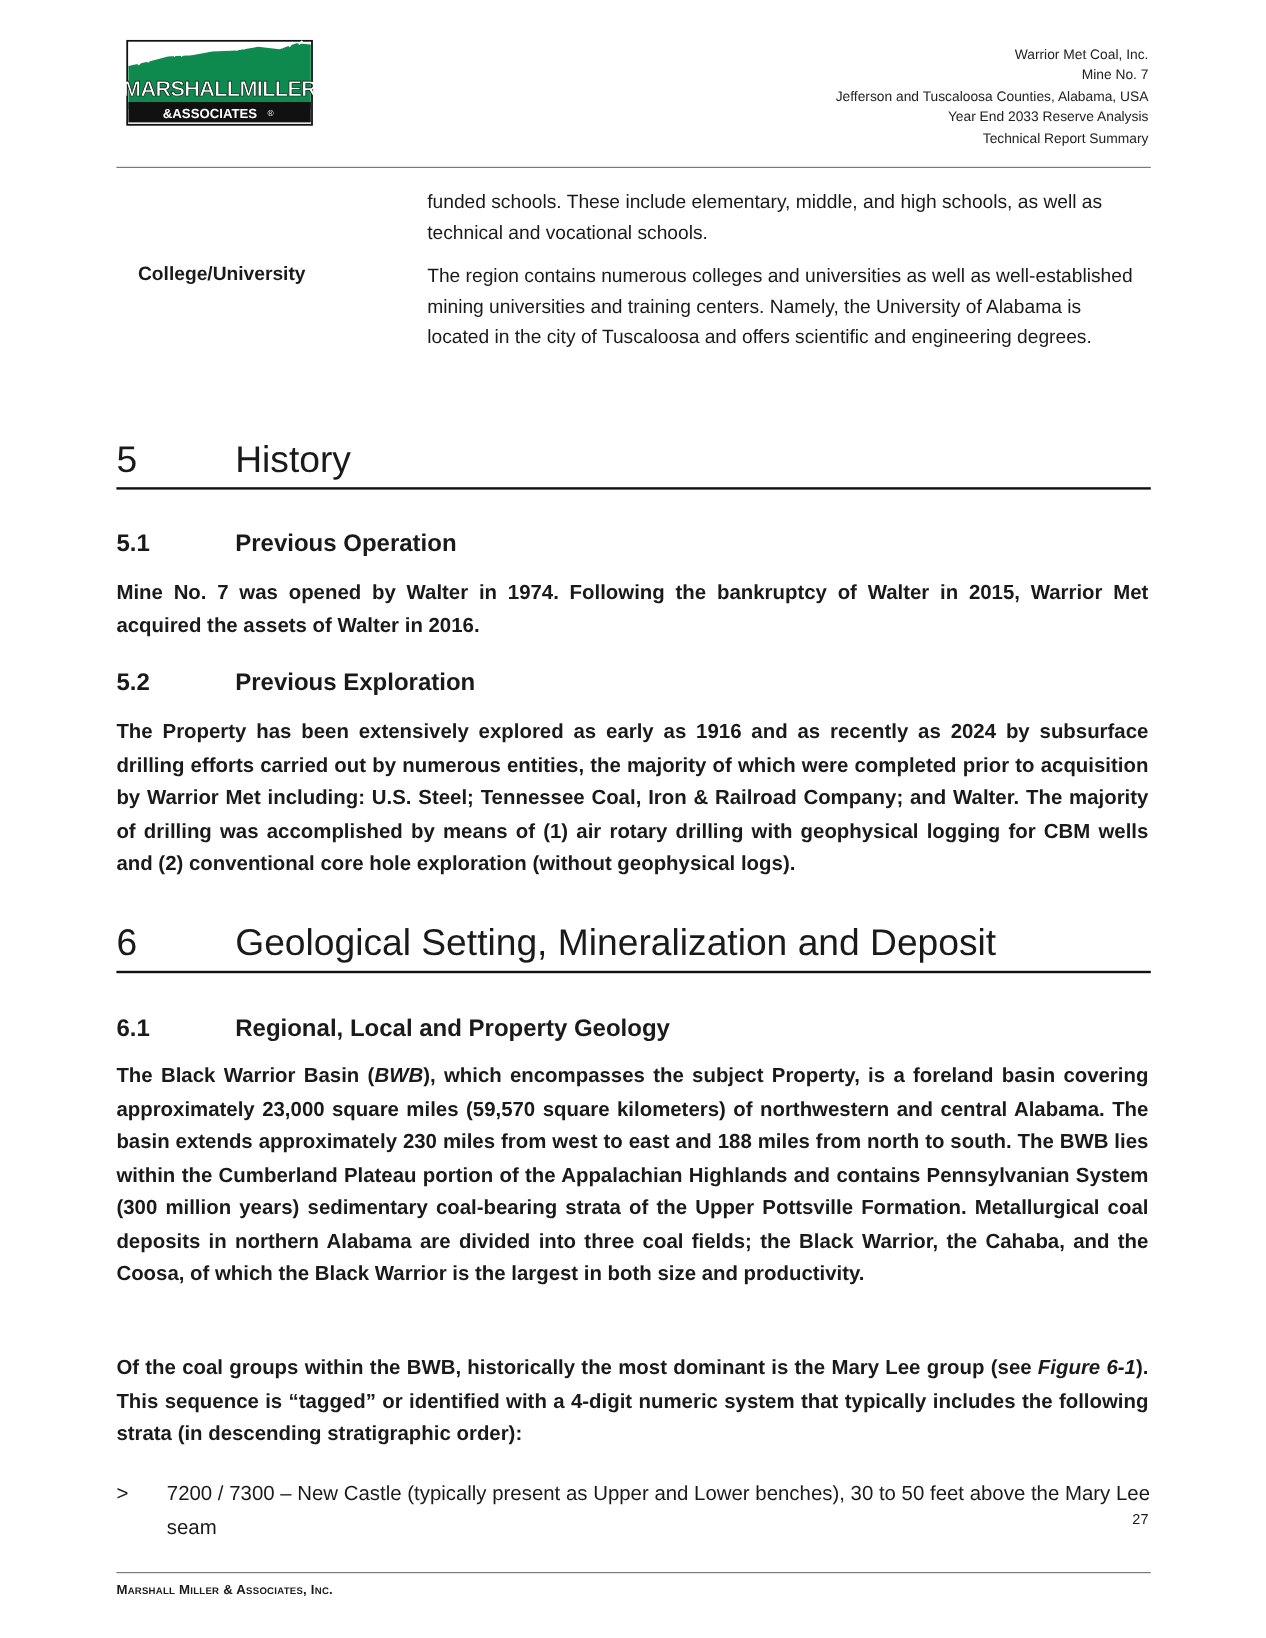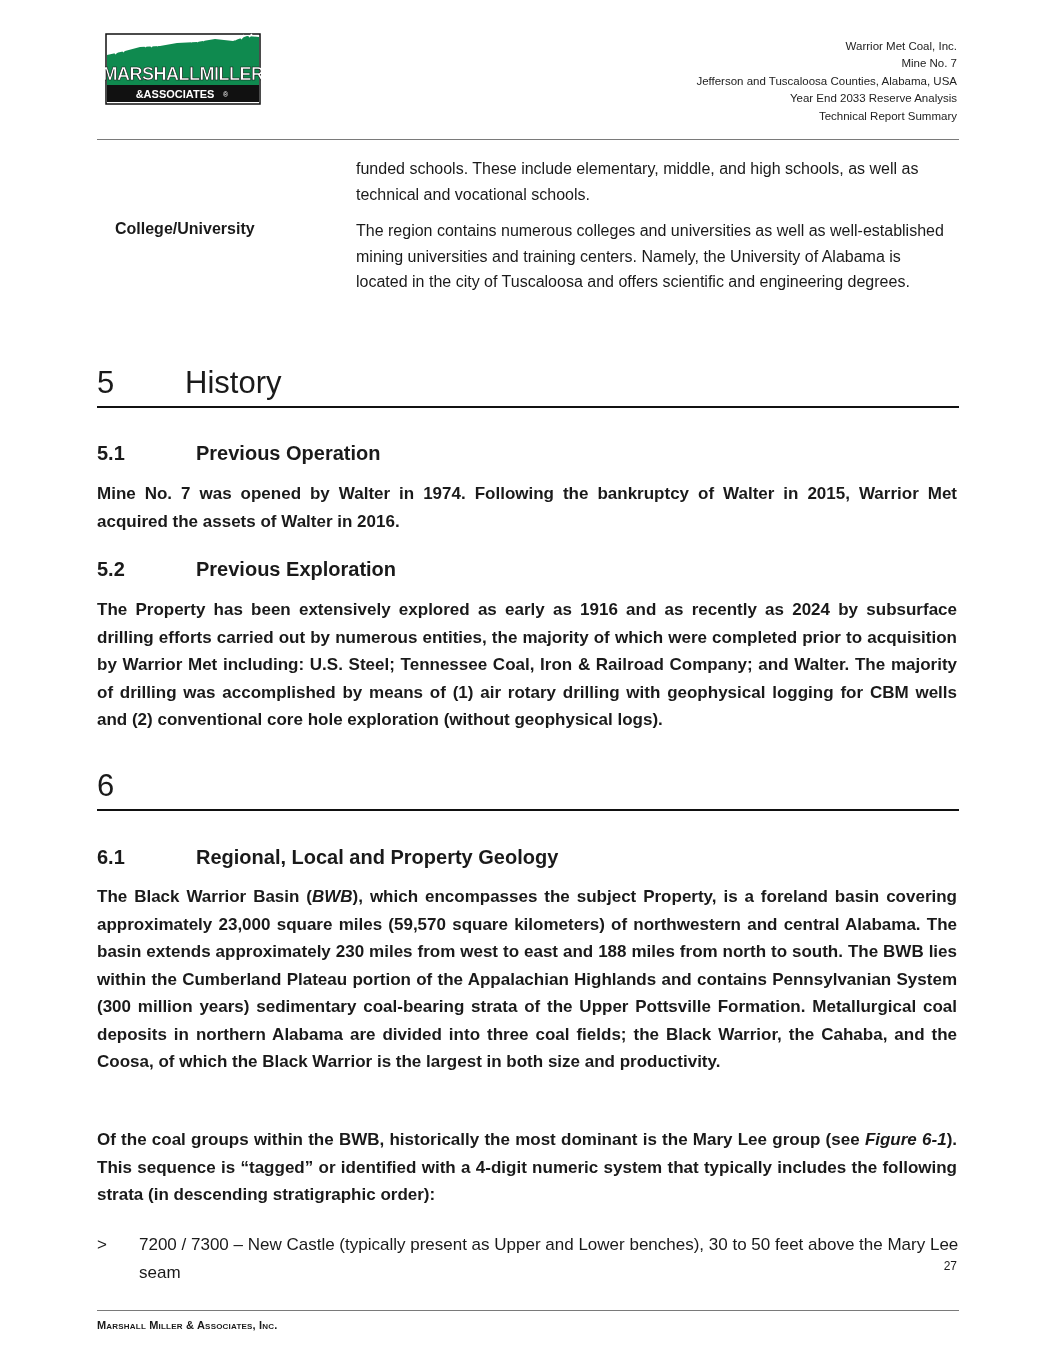--- a/index.html
+++ b/index.html
@@ -9,21 +9,21 @@
   .logo { left: 105px; top: 33px; width: 156px; height: 88px; }
   .hdr { right: 98px; top: 38px; text-align: right; font-size: 11.5px; line-height: 17.4px; color: #222; }
   .hdr div { white-space: nowrap; }
   .rule-top { left: 97px; top: 139px; width: 862px; height: 1px; background: #7a7a7a; }
   .body-text { font-size: 17px; line-height: 27.5px; color: #1a1a1a; }
   .justify { text-align: justify; text-align-last: left; font-weight: bold; }
   .tbl-label { left: 115px; top: 220px; font-weight: bold; font-size: 16px; }
   .tbl-cell { left: 356px; width: 600px; font-size: 16px; line-height: 25.5px; }
   .h1 { left: 97px; width: 862px; font-size: 31px; height: 40px; border-bottom: 2.5px solid #111; }
   .h1 .num { position: absolute; left: 0; bottom: 5px; }
-  .h1 .txt { position: absolute; left: 88px; bottom: 5px; white-space: nowrap; margin-top: 20px; }
+  .h1 .txt { position: absolute; left: 99px; bottom: 5px; white-space: nowrap; margin-top: 20px; }
   .h2 { left: 97px; font-size: 20px; font-weight: bold; height: 26px; }
   .h2 .num { position: absolute; left: 0; top: 0; }
   .h2 .txt { position: absolute; left: 99px; top: 0; white-space: nowrap; }
   .para { left: 97px; width: 860px; }
   .bullet-mark { left: 97px; }
   .bullet-text { left: 139px; width: 834px; }
   .rule-bot { left: 97px; top: 1310px; width: 862px; height: 1px; background: #7a7a7a; }
   .foot-left { left: 97px; top: 1319px; font-size: 11px; font-weight: bold; font-variant: small-caps; letter-spacing: 0.2px; }
   .foot-right { right: 98px; top: 1259px; font-size: 12px; }
 </style>
@@ -68,20 +68,21 @@
 <div class="abs para body-text justify" style="top:480px;">Mine No. 7 was opened by Walter in 1974.  Following the bankruptcy of Walter in 2015, Warrior Met acquired the assets of Walter in 2016.</div>
 
 <div class="abs h2" style="top:558px;">
   <span class="num">5.2</span>
   <span class="txt">Previous Exploration</span>
 </div>
 <div class="abs para body-text justify" style="top:596px;"><span>The Property has been extensively explored as early as 1916 and as recently as 2024 by subsurface drilling efforts carried out by numerous entities, the majority of which were completed prior to acquisition by Warrior Met including: </span><b>U.S. Steel</b><span>; </span><b>Tennessee Coal</b><span>, </span><b>Iron &amp; Railroad Company</b><span>; and Walter.  The majority of drilling was accomplished by means of (1) air rotary drilling with geophysical logging for CBM wells and (2) conventional core hole exploration (without geophysical logs).</span></div>
 
 <div class="abs h1" style="top:769px;">
   <span class="num">6</span>
+  <span class="txt">Geological Setting, Mineralization and Deposit</span>
 </div>
 
 <div class="abs h2" style="top:846px;">
   <span class="num">6.1</span>
   <span class="txt">Regional, Local and Property Geology</span>
 </div>
 <div class="abs para body-text justify" style="top:883px;"><span>The Black Warrior Basin (</span><i>BWB</i><span>), which encompasses the subject Property, is a foreland basin covering approximately 23,000 square miles (59,570 square kilometers) of northwestern and central Alabama.  The basin extends approximately 230 miles from west to east and 188 miles from north to south.  The BWB lies within the Cumberland Plateau portion of the Appalachian Highlands and contains Pennsylvanian System (300 million years) sedimentary coal-bearing strata of the Upper Pottsville Formation.  Metallurgical coal deposits in northern Alabama are divided into three coal fields; the Black Warrior, the Cahaba, and the Coosa, of which the Black Warrior is the largest in both size and productivity.</span></div>
 
 <div class="abs para body-text justify" style="top:1126px;"><span>Of the coal groups within the BWB, historically the most dominant is the Mary Lee group (see </span><i>Figure 6-1</i><span>).  This sequence is “tagged” or identified with a 4-digit numeric system that typically includes the following strata (in descending stratigraphic order):</span></div>
 

